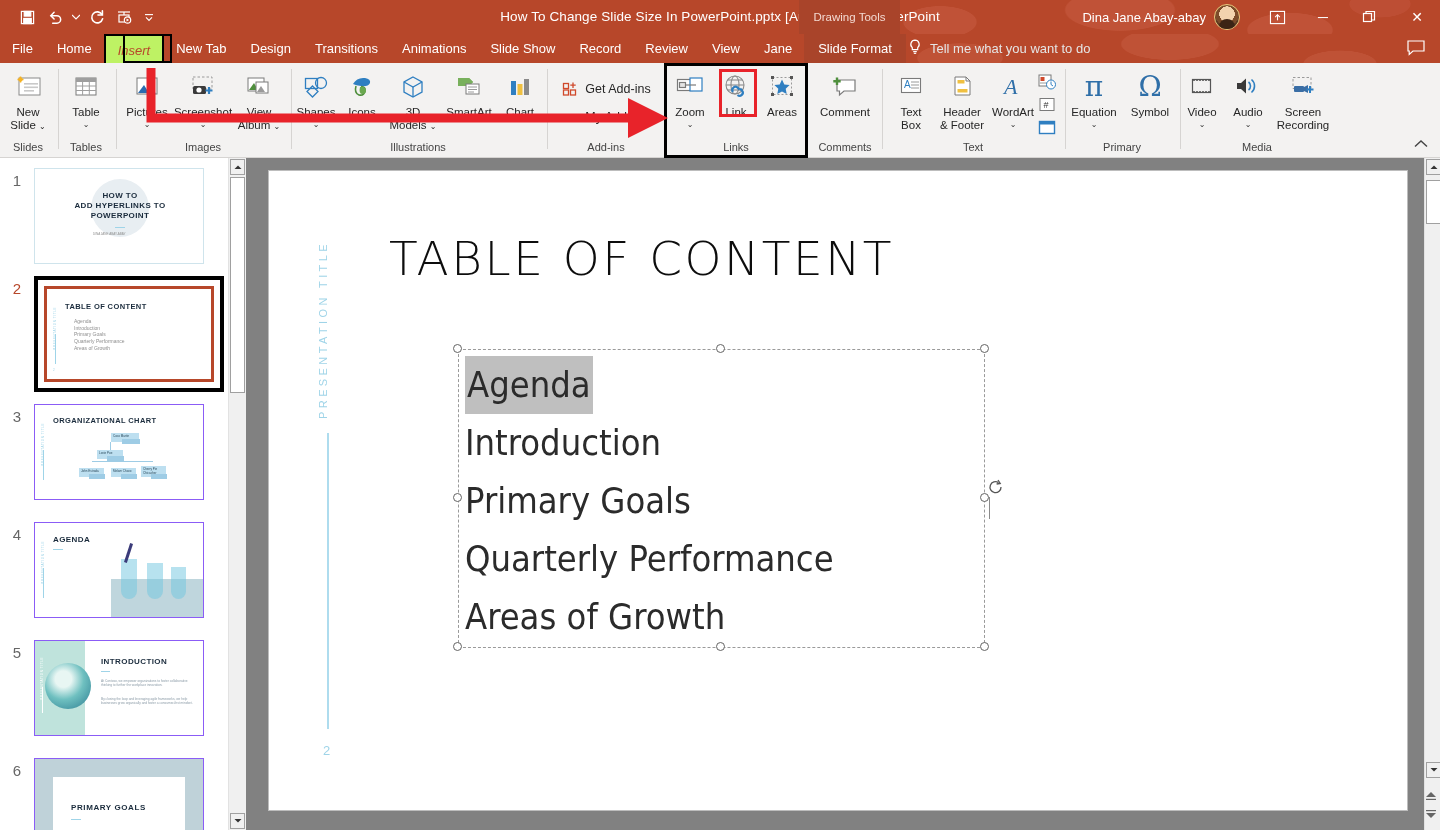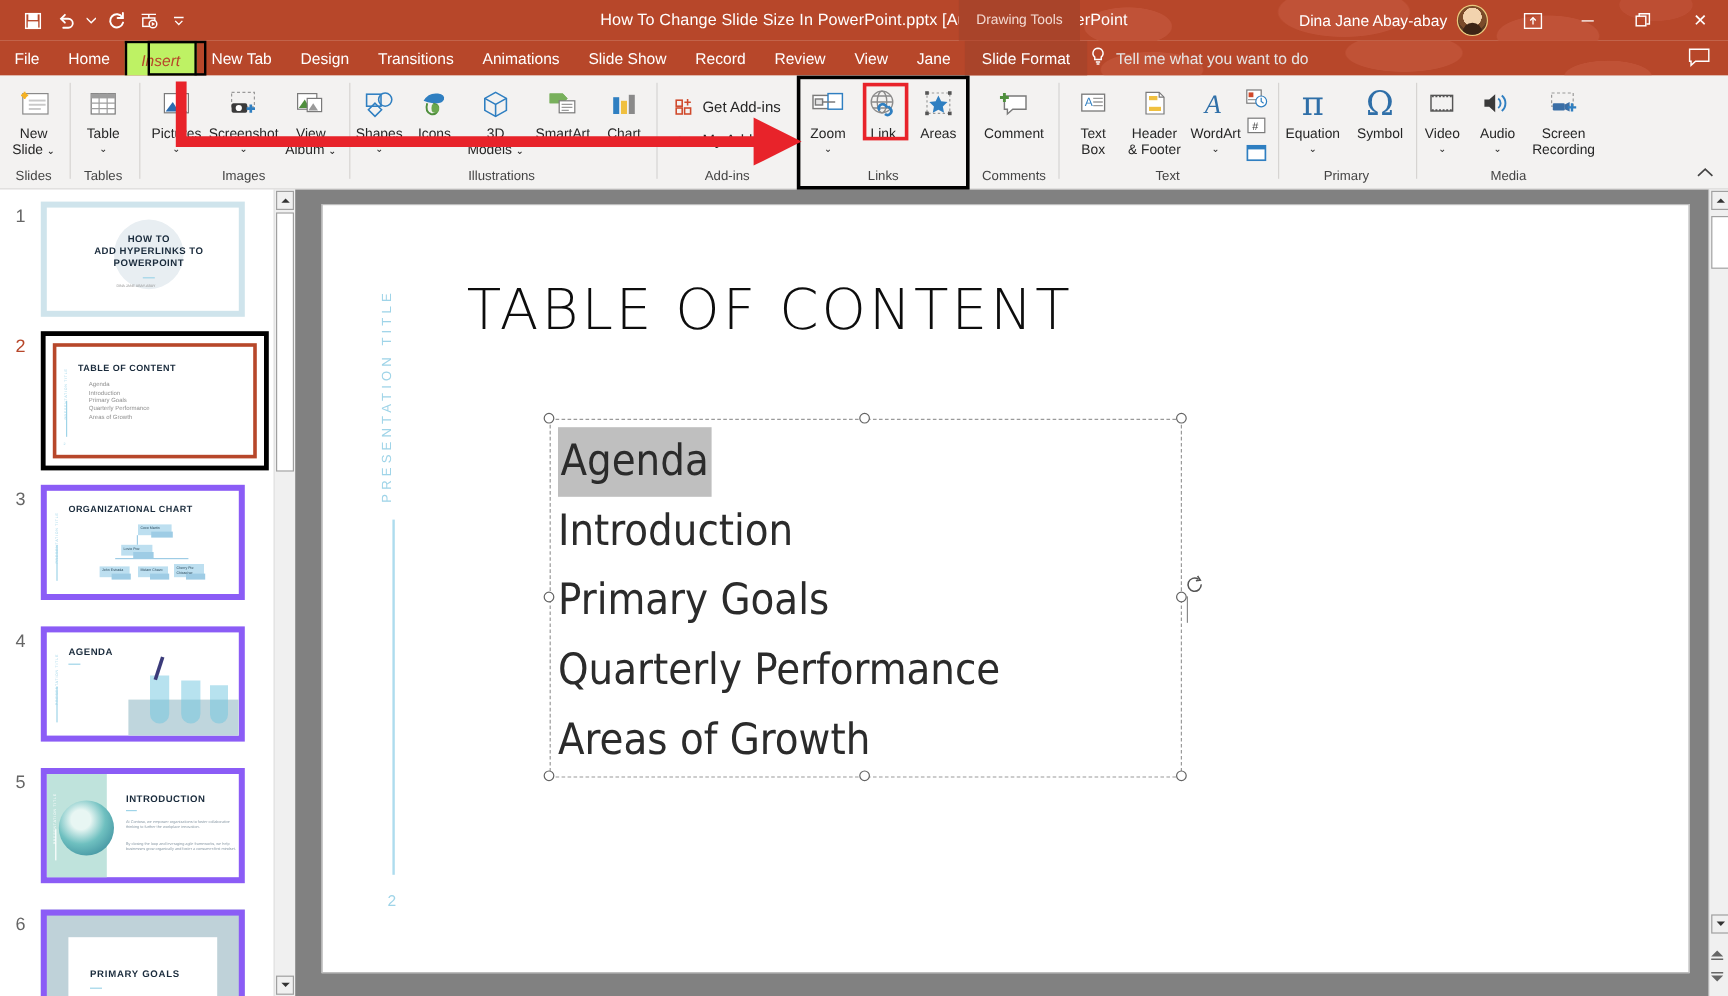--- a/index.html
+++ b/index.html
@@ -163,21 +163,21 @@
     position: absolute; left: 0; top: 158px; width: 228px; height: 672px;
     background: #fff; overflow: hidden;
   }
   .thumb-row { position: absolute; left: 0; width: 228px; display: flex; }
   .thumb-num {
     width: 34px; text-align: center; font-size: 15px; color: #666;
     padding-top: 4px; font-family: "Liberation Sans", sans-serif;
   }
   .thumb-num.sel { color: #b7472a; }
   .thumb {
-    width: 170px; height: 96px; background: #fff; border: 5px solid #8b5cf6;
+    width: 170px; height: 96px; background: #fff; border: 1px solid #8b5cf6;
     position: relative; overflow: hidden;
   }
   .thumb-sel-wrap {
     border: 4px solid #000; padding: 6px; background: #fff;
   }
   .thumb-sel-wrap .thumb { border: 3px solid #b7472a; }
   .tm-title {
     position: absolute; font-family: "Liberation Sans", sans-serif;
     font-weight: bold; color: #1a2b3c; letter-spacing: .4px;
   }

